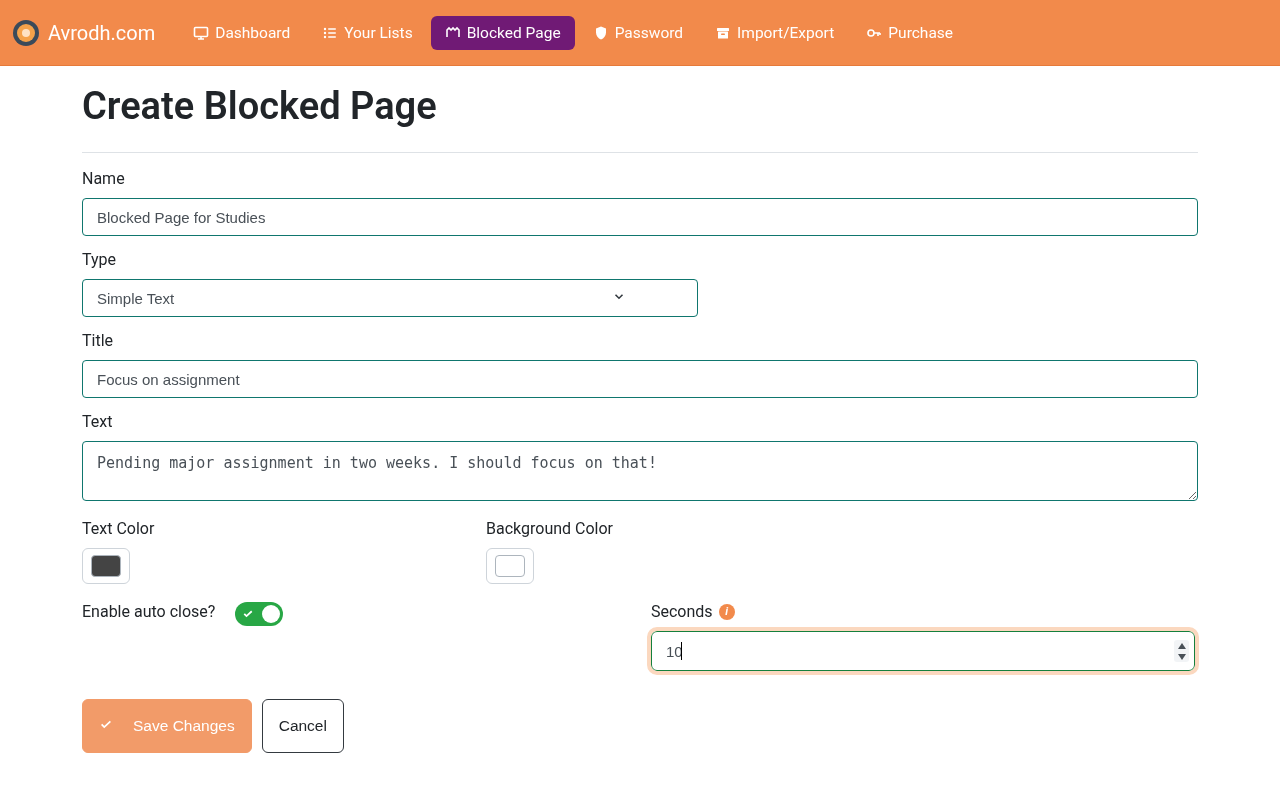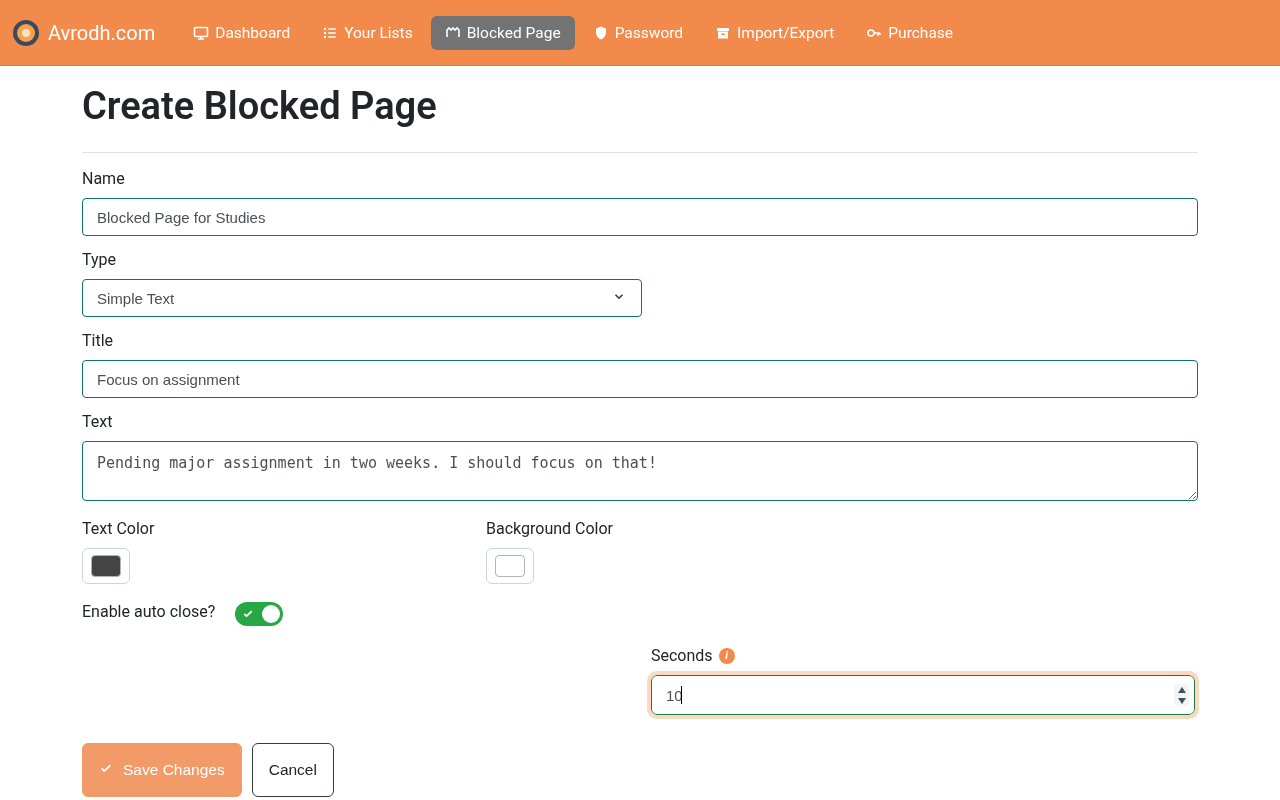--- a/index.html
+++ b/index.html
@@ -37,21 +37,21 @@
   .nav-item {
     display: flex;
     align-items: center;
     color: #fff;
     padding: 8px 14px;
     font-size: 15.5px;
     border-radius: 6px;
     cursor: pointer;
     gap: 6px;
   }
-  .nav-item.active { background: #737373; }
+  .nav-item.active { background: #701a75; }
   .nav-icon { width: 16px; height: 16px; flex: none; display: inline-flex; }
   .container {
     max-width: 1116px;
     margin: 0 auto;
     padding: 18px 0 0 0;
   }
   h1.page-title {
     font-size: 38px;
     font-weight: 600;
     color: #212529;
@@ -70,21 +70,21 @@
     width: 100%;
     padding: 8px 14px;
     font-size: 15px;
     line-height: 1.5;
     color: #495057;
     background: #fff;
     border: 1px solid #0f766e;
     border-radius: 4px;
     height: 38px;
   }
-  .form-control.half { width: 560px; }
+  .form-control.half { width: 616px; }
   textarea.form-control { height: 60px; resize: both; padding-top: 10px; }
   .select-wrap { position: relative; width: 558px; }
   .select-wrap select {
     appearance: none; -webkit-appearance: none;
   }
   .select-caret {
     position: absolute; right: 14px; top: 50%; transform: translateY(-50%);
     pointer-events: none; color: #343a40;
   }
   .row { display: flex; gap: 24px; }
@@ -157,33 +157,33 @@
     background: #f1f3f5ee;
   }
   .spinner .arrow { flex:1; display:flex; align-items:center; justify-content:center; color:#495057; cursor:pointer; }
   .caret-in-input {
     position: absolute;
     left: 30px; top: 50%; transform: translateY(-50%);
     width: 1px; height: 18px; background: #000;
   }
   .btn-row { margin-top: 28px; display: flex; gap: 10px; }
   .btn {
-    display: inline-flex; align-items: center; gap: 10px;
+    display: inline-flex; align-items: center; gap: 20px;
     padding: 26px 16px;
     font-size: 15.5px;
     border-radius: 6px;
     cursor: pointer;
     border: 1px solid transparent;
     height: 40px;
   }
   .btn-primary { background: #f29b69; color: #fff; border-color: #f29b69; }
   .btn-secondary { background: #fff; color: #212529; border-color: #343a40; }
   .two-col { display: flex; justify-content: space-between; align-items: flex-start; }
   .two-col .left { width: 50%; }
-  .two-col .right { width: 547px; margin-top: 44px; }
+  .two-col .right { width: 547px; }
 </style>
 </head>
 <body>
 
 <div class="navbar">
   <div class="brand">
     <span class="logo-icon">
       <svg viewBox="0 0 28 28" width="28" height="28">
         <circle cx="14" cy="14" r="13" fill="#3b4a5a"></circle>
         <circle cx="14" cy="14" r="9" fill="#f5a24a"></circle>

